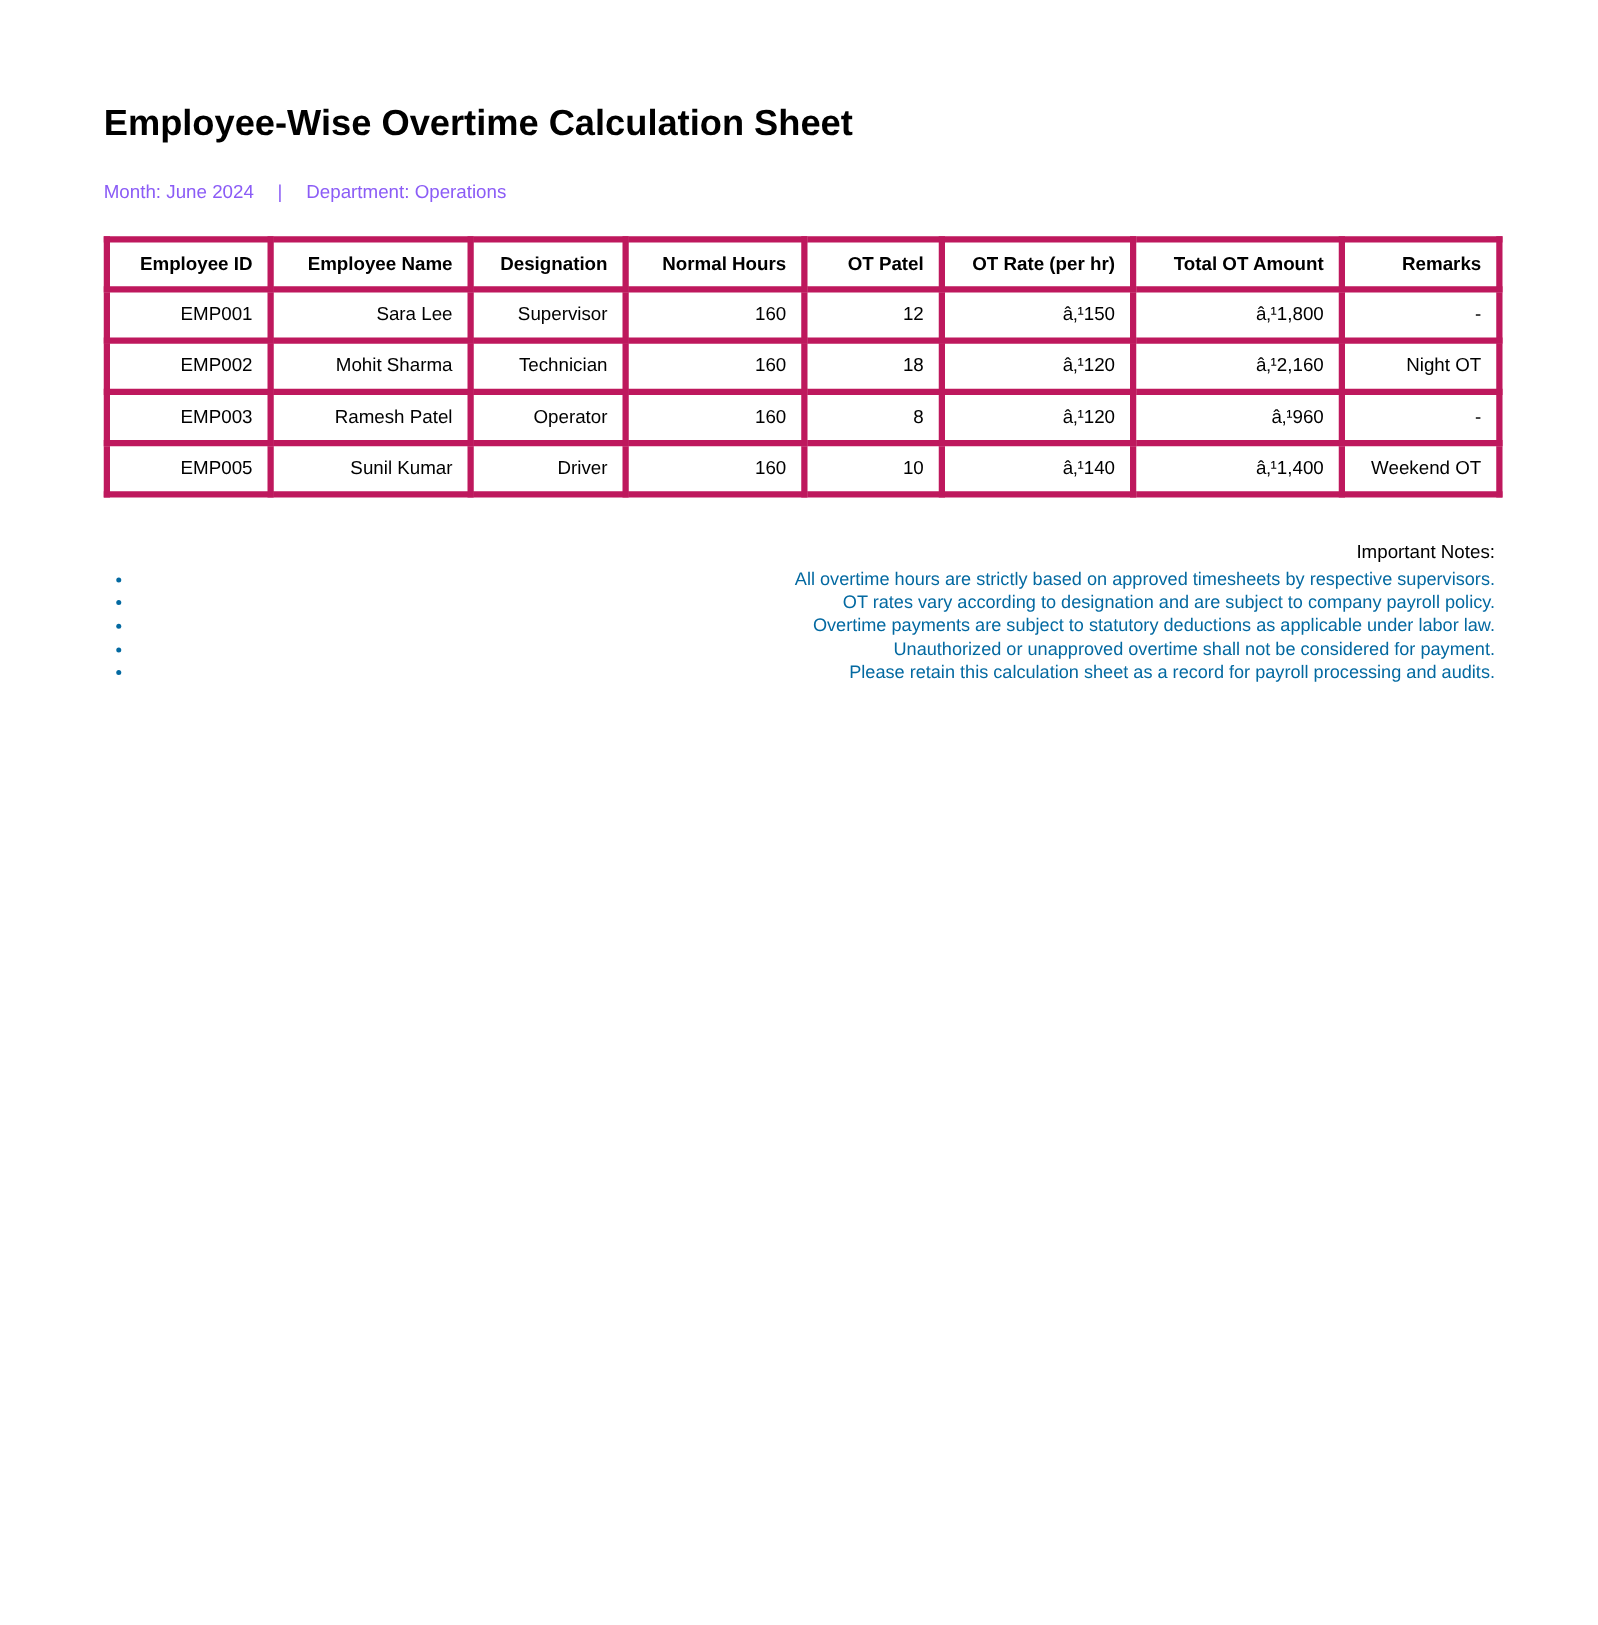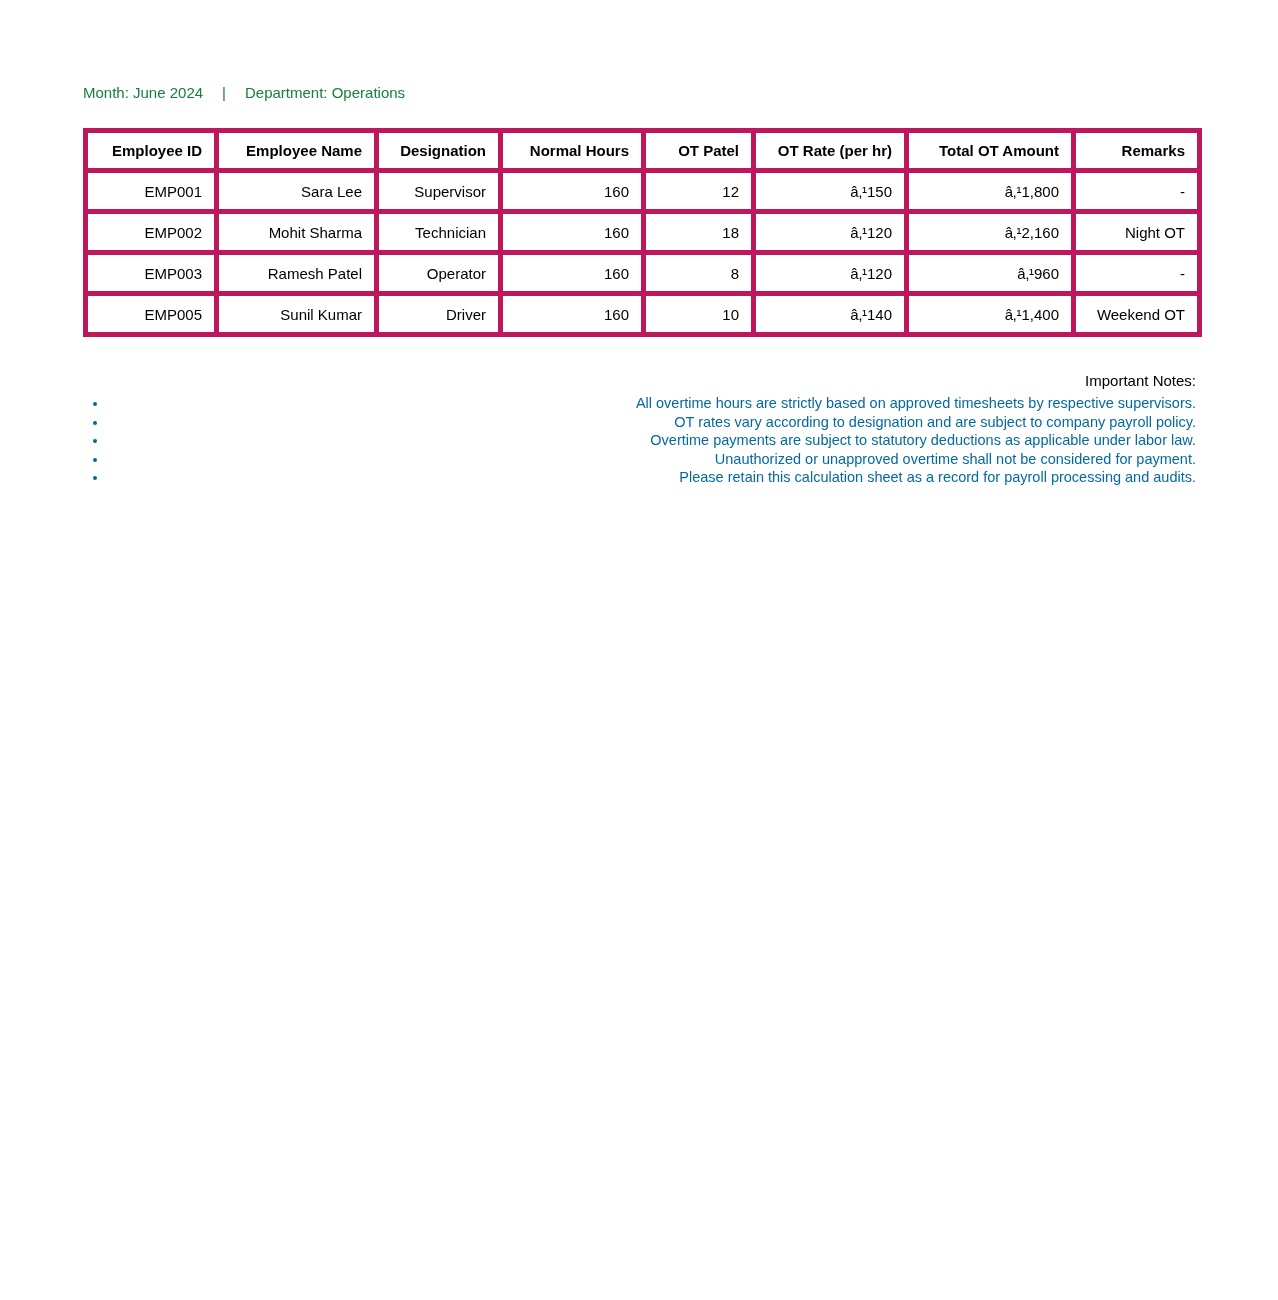--- a/index.html
+++ b/index.html
@@ -18,21 +18,21 @@
   }
   h1.title {
     font-size: 29px;
     line-height: 1.1;
     font-weight: bold;
     margin: 0 0 29px 0;
     color: #000000;
   }
   .meta-line {
     font-size: 15px;
-    color: #15803d;
+    color: #8b5cf6;
     margin: 0 0 27px 0;
   }
   .meta-line .sep {
     display: inline-block;
     margin: 0 19px;
   }
   table.ot-table {
     border-collapse: collapse;
     table-layout: fixed;
     width: 1114px;
@@ -81,20 +81,21 @@
   ul.notes-list li {
     margin: 0;
     padding: 0;
   }
 </style>
 </head>
 <body>
 
 <div class="page">
 
+  <h1 class="title">Employee-Wise Overtime Calculation Sheet</h1>
 
   <div class="meta-line">
     <span>Month: June 2024</span><span class="sep">|</span><span>Department: Operations</span>
   </div>
 
   <table class="ot-table">
     <colgroup>
       <col class="col-emp-id">
       <col class="col-emp-name">
       <col class="col-designation">

